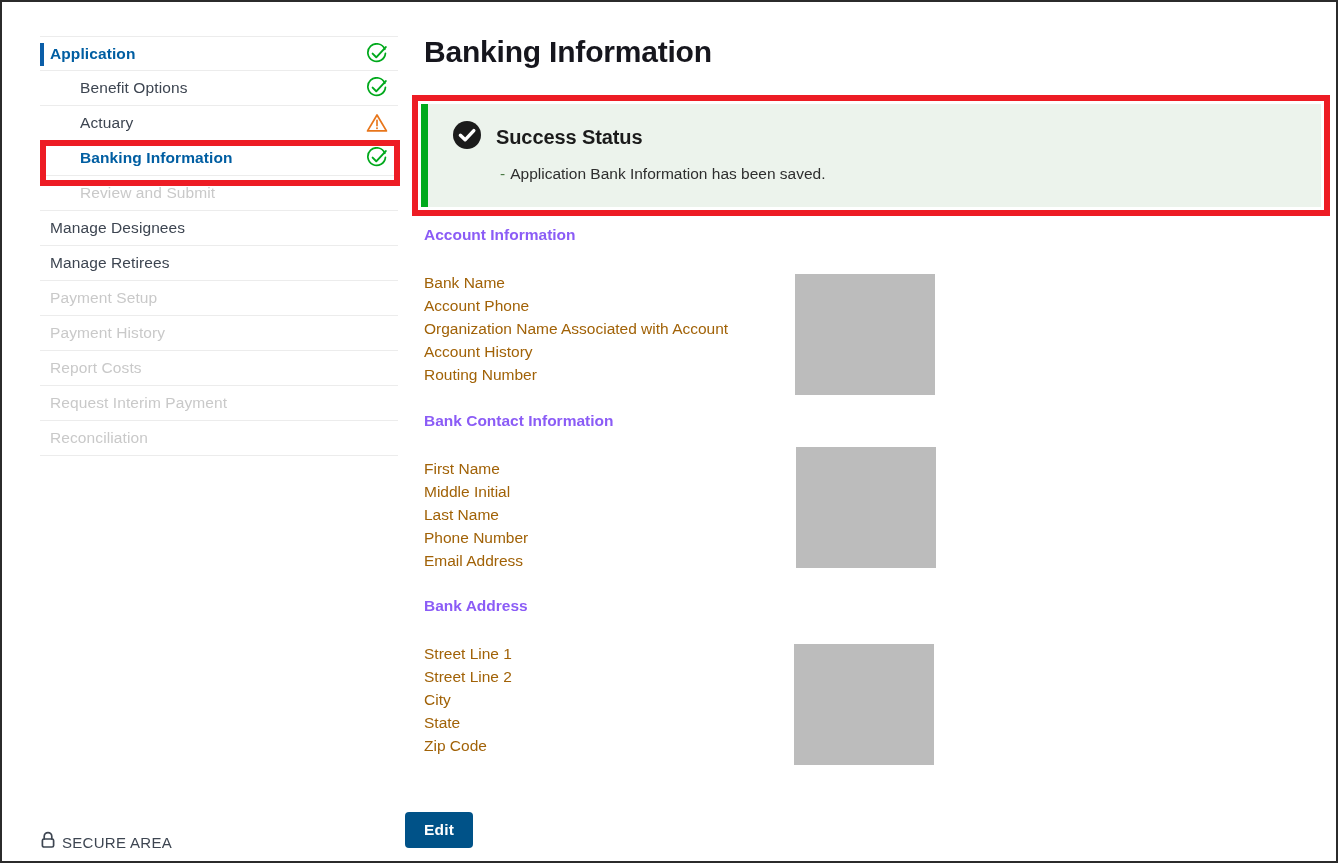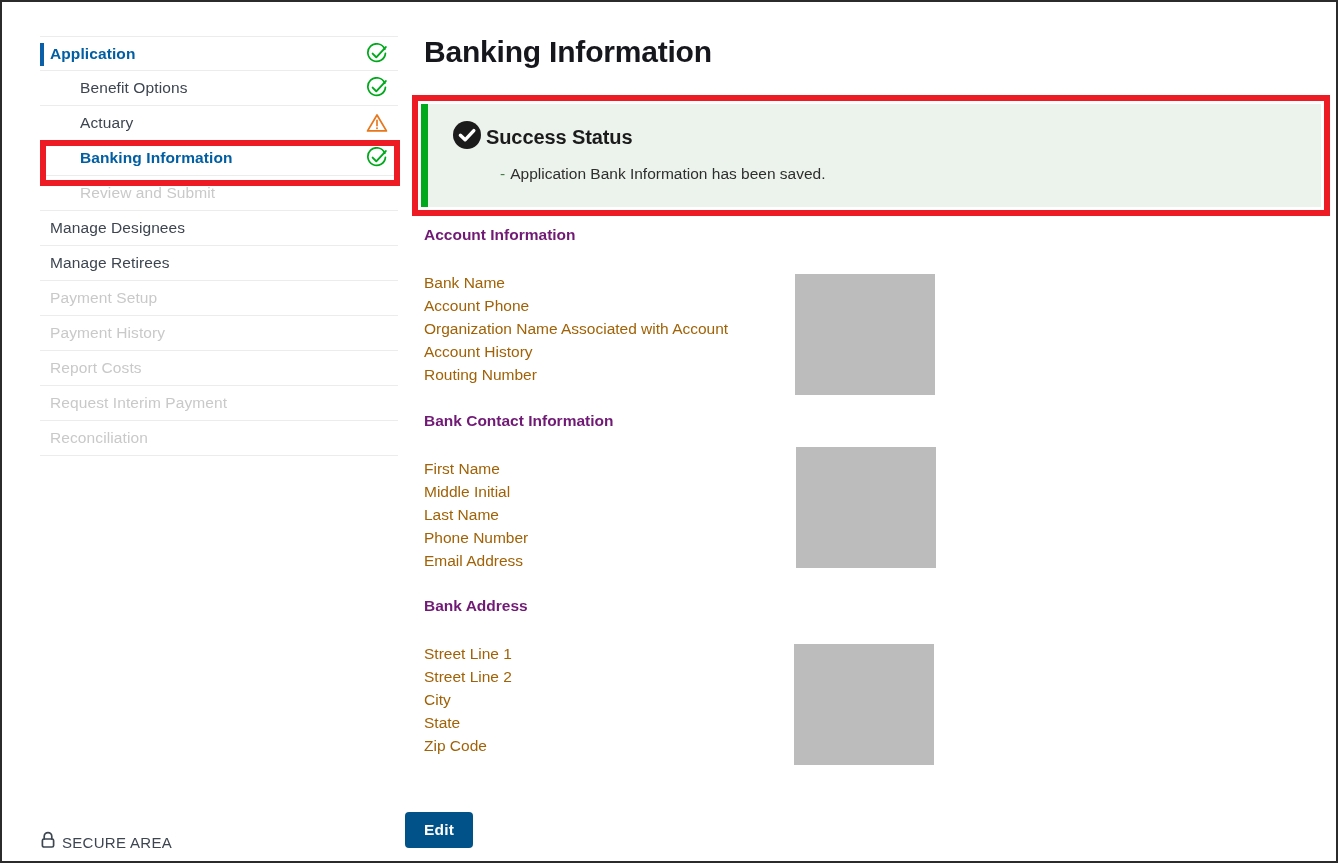--- a/index.html
+++ b/index.html
@@ -98,42 +98,42 @@
     position: absolute;
     left: 419px; top: 102px;
     width: 900px; height: 103px;
     background: #ecf3ec;
     border-left: 7px solid #00a91c;
     padding: 16px 20px 14px 24px;
   }
   .alert-head {
     display: flex;
     align-items: center;
-    gap: 4px;
+    gap: 14px;
   }
   .alert-title {
     font-size: 20px;
     font-weight: bold;
     color: #1b1b1b;
     letter-spacing: -.1px;
   }
   .alert-body {
     margin-top: 11px;
     margin-left: 48px;
     font-size: 15.5px;
     color: #2e2e2e;
   }
   .alert-body .dash { color: #4a7a45; margin-right: 5px; }
 
   
   .section { position: absolute; left: 422px; width: 700px; }
   .section-title {
     font-size: 15.5px;
     font-weight: bold;
-    color: #701a75;
+    color: #8b5cf6;
     margin: 0;
   }
   .field-list { margin-top: 27px; }
   .field-row {
     font-size: 15.5px;
     color: #a16207;
     line-height: 23px;
     white-space: nowrap;
   }
   .redaction {

